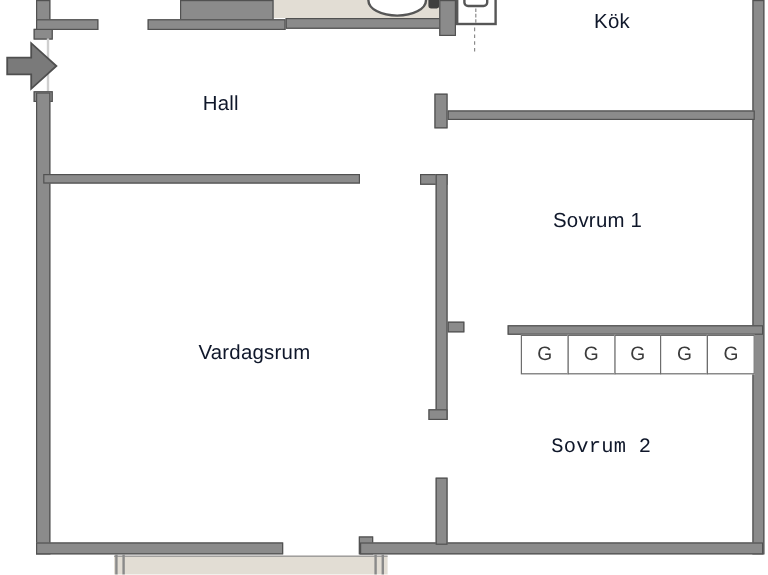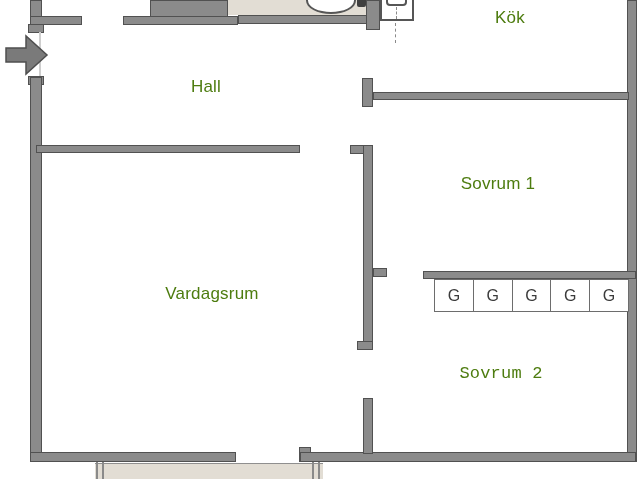--- a/index.html
+++ b/index.html
@@ -18,21 +18,21 @@
   }
   .floor-accent{
     position:absolute;
     background:#e2ddd4;
     box-sizing:border-box;
   }
   .room-label{
     position:absolute;
     transform:translate(-50%,-50%);
     font-size:17px;
-    color:#4d7c0f;
+    color:#0f172a;
     white-space:nowrap;
     letter-spacing:.2px;
   }
   .wardrobe-row{
     position:absolute;
     left:434px;top:279px;width:195px;height:33px;
     display:flex;
   }
   .wardrobe-cell{
     flex:1;
@@ -118,18 +118,18 @@
   <div class="frame-lines" style="left:96px;top:462px;"></div>
   <div class="frame-lines" style="left:312px;top:462px;"></div>
 
   <div style="position:absolute;left:4px;top:34px;">
     <svg width="46" height="42" viewBox="0 0 46 42">
       <polygon points="2,14 22,14 22,2 43,21 22,40 22,28 2,28" fill="#7a7a7a" stroke="#4f4f4f" stroke-width="1.5"></polygon>
     </svg>
   </div>
 
   <div class="room-label" style="left:510px;top:18px;">Kök</div>
-  <div class="room-label" style="left:206px;top:87px;">Hall</div>
+  <div class="room-label" style="left:184px;top:87px;">Hall</div>
   <div class="room-label" style="left:498px;top:184px;text-align:center;">Sovrum 1</div>
   <div class="room-label" style="left:212px;top:294px;">Vardagsrum</div>
   <div class="room-label" style="left:501px;top:373px;font-family:Liberation Mono, monospace;">Sovrum 2</div>
 
 </div>
 
 </body></html>

